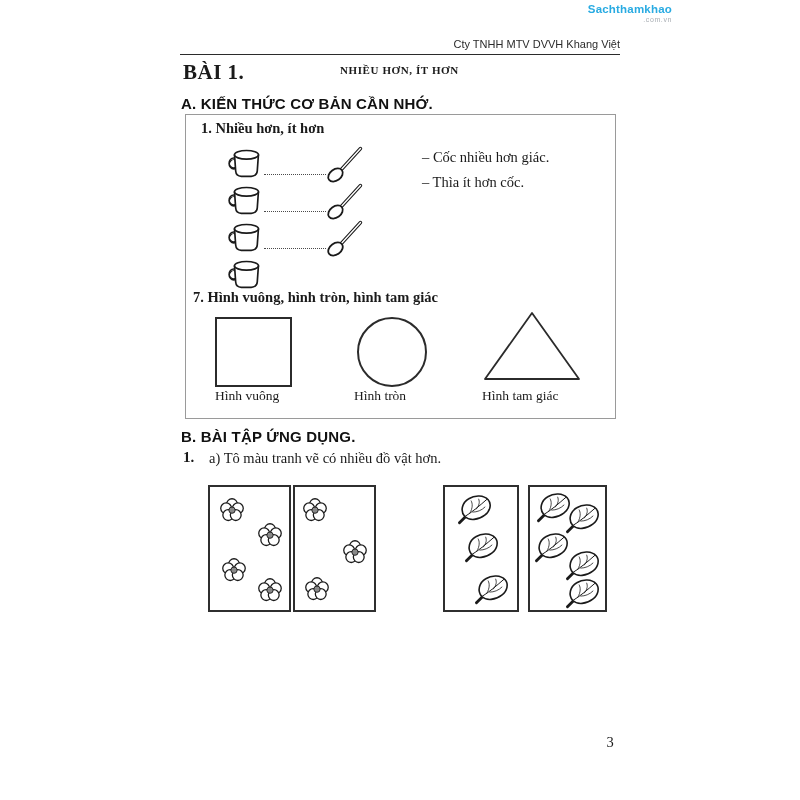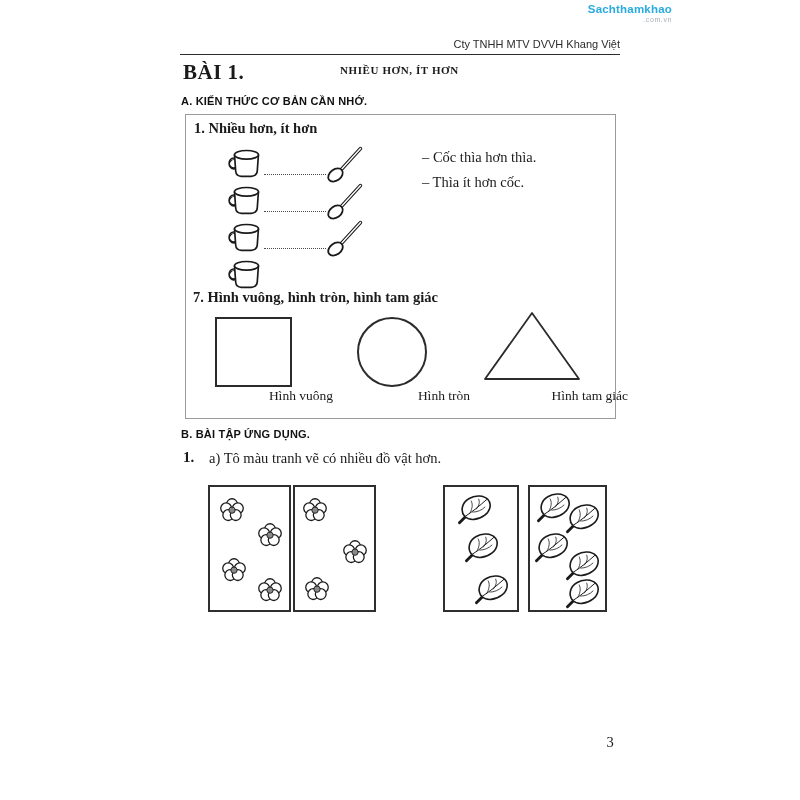--- a/index.html
+++ b/index.html
@@ -28,41 +28,41 @@
     font-family:"Liberation Sans", sans-serif; font-size:11px; color:#2b2b2b;
     padding-bottom:4px; border-bottom:1.5px solid #2b2b2b;
   }
 
   
   .lesson-number { left:183px; top:60px; font-weight:bold; font-size:21px; letter-spacing:0.5px; }
   .lesson-title  { left:340px; top:64px; font-weight:bold; font-size:11px; letter-spacing:0.6px; }
 
   .heading-sans {
     font-family:"Liberation Sans", sans-serif; font-weight:bold;
-    font-size:11px; color:#111; letter-spacing:0.2px;
+    font-size:15px; color:#111; letter-spacing:0.2px;
   }
   .heading-a { left:181px; top:95px; }
   .heading-b { left:181px; top:428px; }
 
   
   .box-a {
     left:185px; top:114px; width:429px; height:303px;
     border:1.5px solid #9a9a9a; background:#fff;
   }
   .part-heading { font-weight:bold; font-size:14.5px; }
-  .p1-heading { left:8px; top:5px;font-family:Liberation Serif, serif; }
+  .p1-heading { left:15px; top:5px;font-family:Liberation Serif, serif; }
   .p2-heading { left:7px; top:174px; }
   .note { left:236px; font-size:14.5px; }
   .dotline { border-top:1.6px dotted #4a4a4a; height:0; }
 
   
   .shape-square { left:29px; top:202px; width:73px; height:66px; border:2px solid #2b2b2b; background:#fff; }
   .shape-circle { left:171px; top:202px; width:66px; height:66px; border:2px solid #2b2b2b; border-radius:50%; background:#fff; }
   .shape-triangle { left:294px; top:194px; }
-  .shape-label { top:273px; text-align:right; font-size:13.5px;margin-left:44px; }
+  .shape-label { top:273px; text-align:left; font-size:13.5px; }
 
   
   .ex-number { left:183px; top:449px; font-weight:bold; font-size:15px; }
   .ex-text   { font-size:14.5px; }
   .ex-a { left:209px; top:450px; }
   .ex-b { left:428px; top:450px; }
 
   
   .panel { border:2px solid #2f2f2f; background:#fff; }
   .panel-f1 { left:208px; top:485px; width:79px; height:123px; }
@@ -156,21 +156,21 @@
         </svg>
         <div class="abs dotline" style="left: 78px; top: 133px; width: 62px;"></div>
         <svg class="icon" width="38" height="38" style="left: 140px; top: 104px;">
           <use href="#sym-spoon" width="100%" height="100%"></use>
         </svg>
         <svg class="icon" width="36" height="31" style="left: 42px; top: 143px;">
           <use href="#sym-cup" width="100%" height="100%"></use>
         </svg>
       </div>
 
-    <div class="abs note" style="top:34px">– Cốc thìa hơn thìa.</div>
+    <div class="abs note" style="top:34px">– Cốc nhiều hơn giác.</div>
     <div class="abs note" style="top:59px">– Thìa ít hơn cốc.</div>
 
     <div class="abs part-heading p2-heading">7. Hình vuông, hình tròn, hình tam giác</div>
 
     <div class="abs shape-square"></div>
     <div class="abs shape-circle"></div>
     <svg class="abs shape-triangle" width="106" height="74">
       <polygon points="52,4 5,70 99,70" fill="#fff" stroke="#2b2b2b" stroke-width="1.8" stroke-linejoin="round"></polygon>
     </svg>
 

